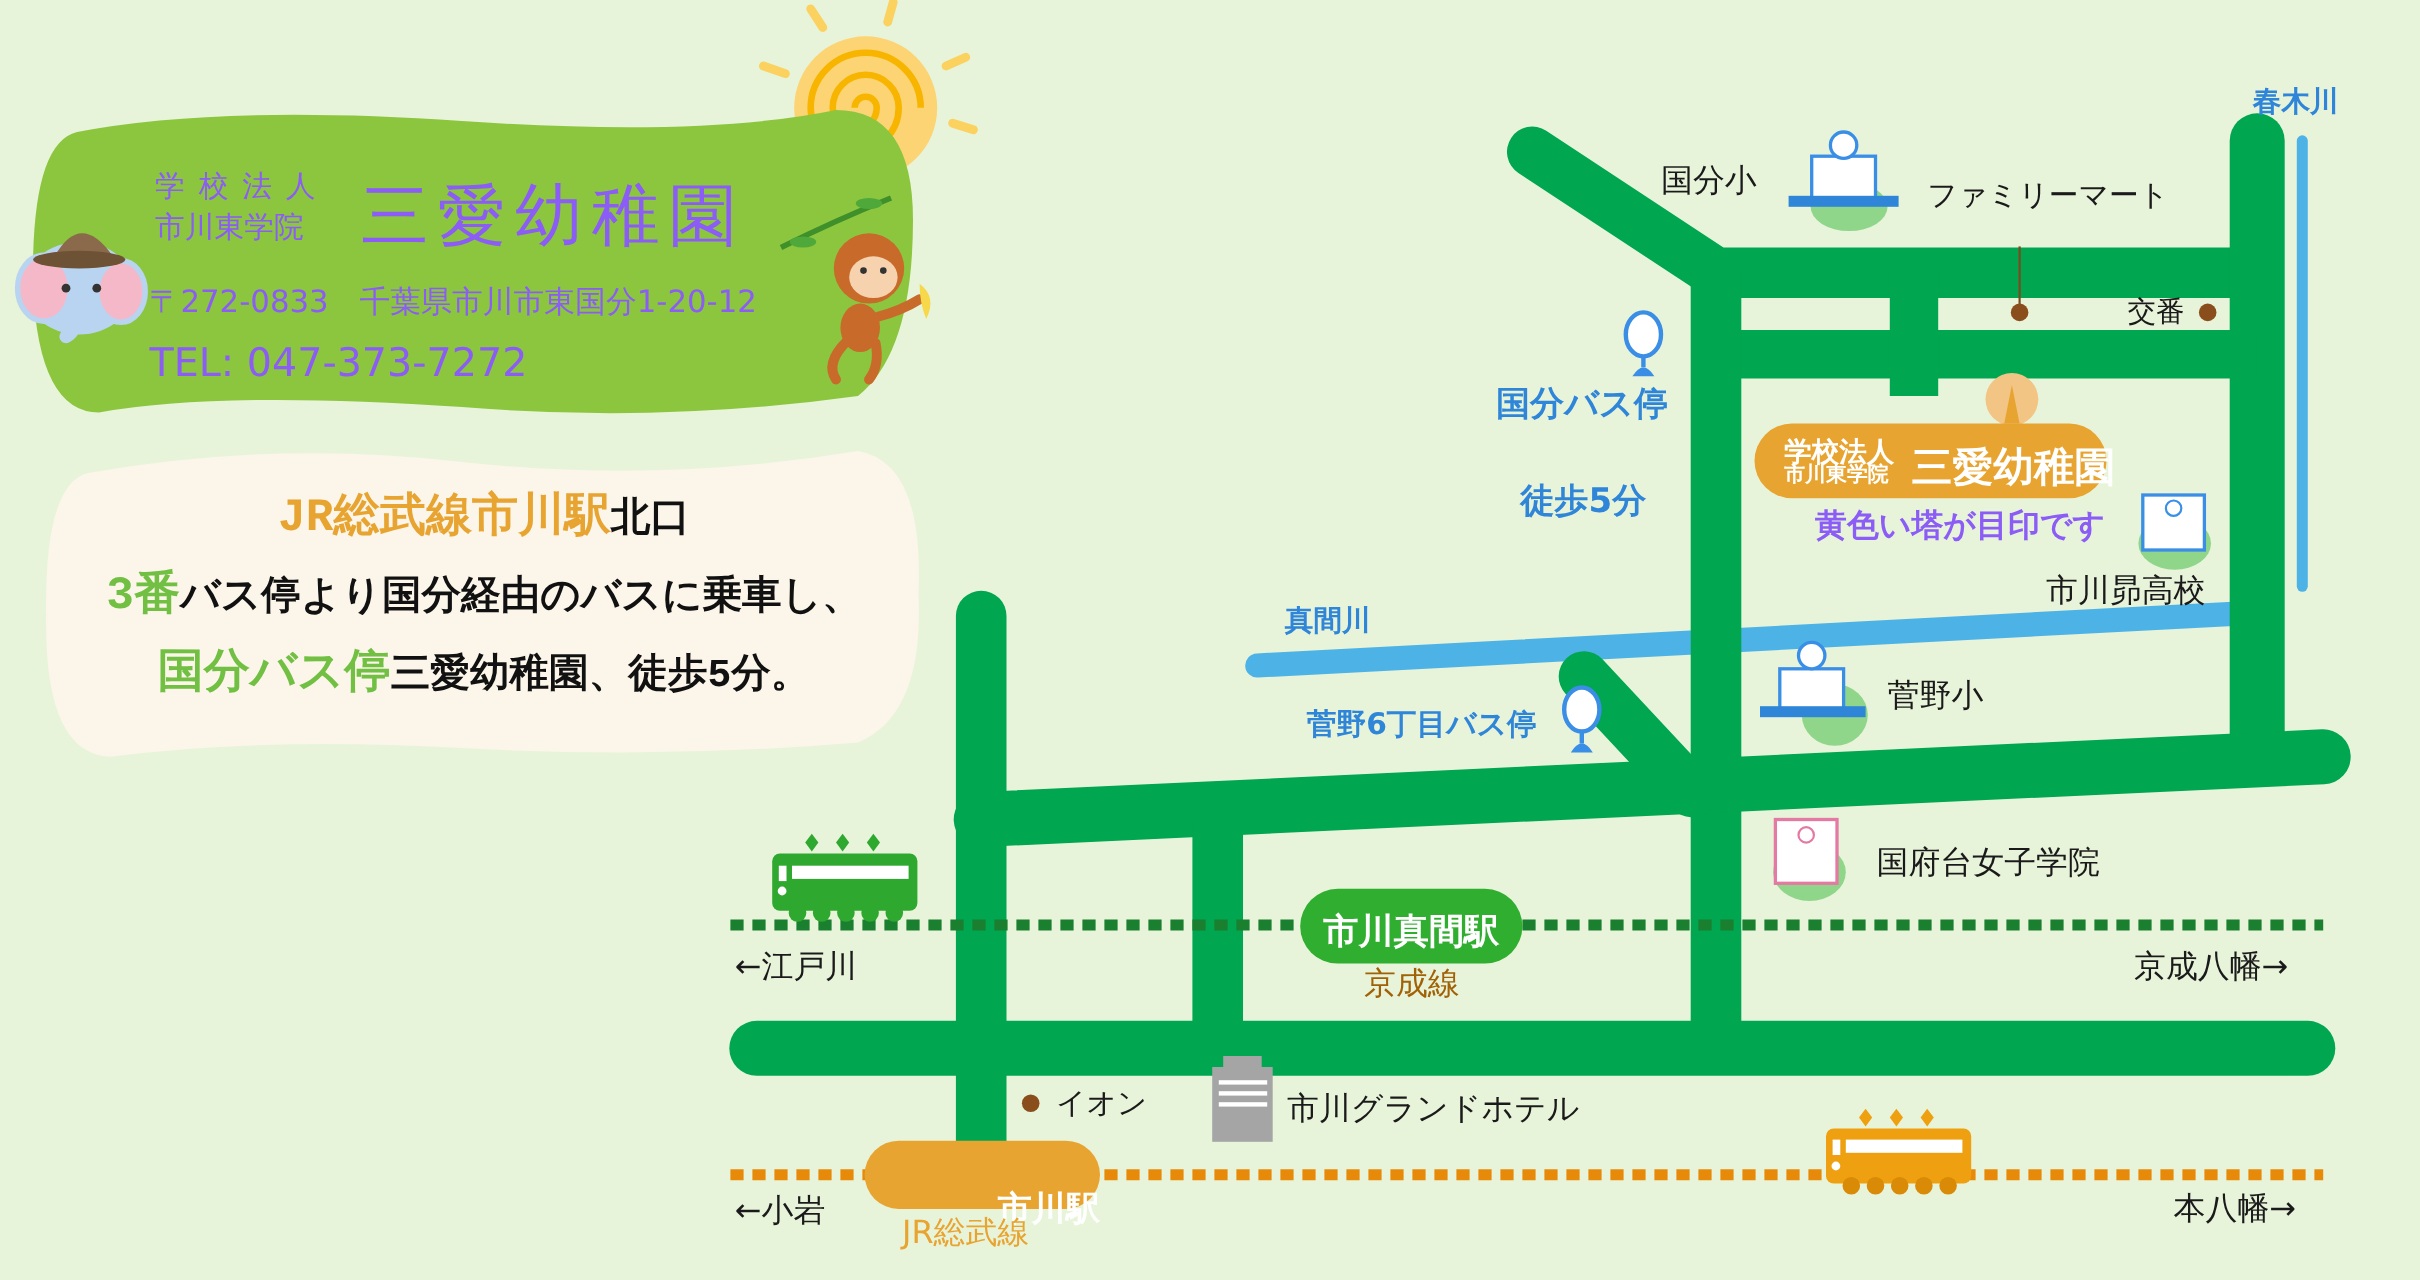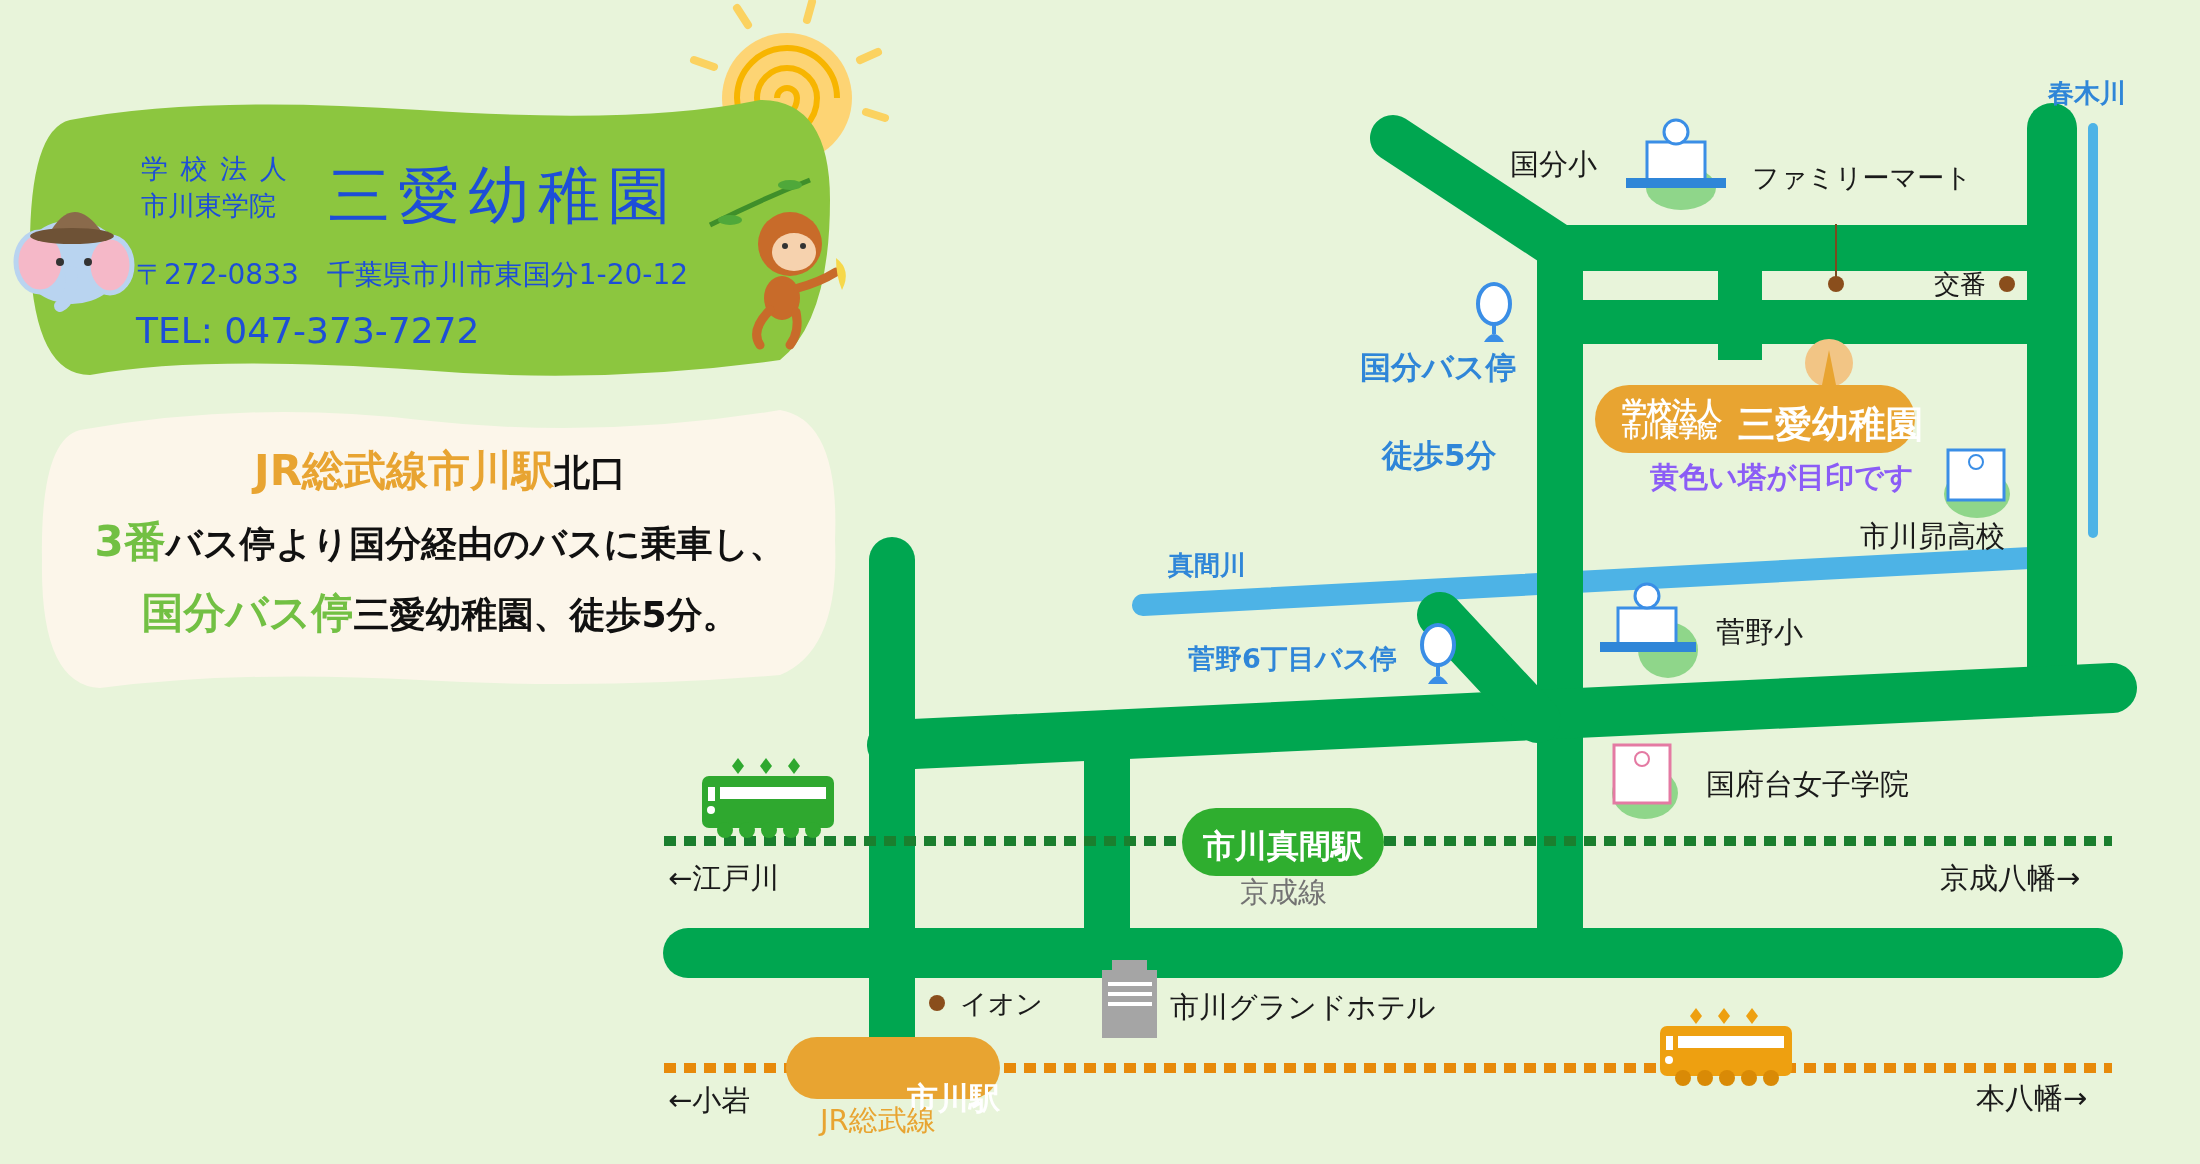--- a/index.html
+++ b/index.html
@@ -3,23 +3,23 @@
 <meta charset="utf-8">
 <style>
   html, body { margin:0; padding:0; }
   body { width:2200px; height:1164px; background:#e8f4da; overflow:hidden; position:relative;
          font-family:"DejaVu Sans", "Liberation Sans", sans-serif; }
   #map { position:absolute; left:0; top:0; width:2200px; height:1164px; }
   .lbl { position:absolute; white-space:nowrap; line-height:1; }
   .blk { color:#1a1a1a; font-size:29px; }
   .blue { color:#2f86d8; font-size:27px; font-weight:bold; }
   .card { position:absolute; left:28px; top:96px; width:800px; height:285px; }
-  .card-text { position:absolute; color:#1d4ed8; }
+  .card-text { position:absolute; color:#8b5cf6; }
   .dir-text { position:absolute; left:50px; top:450px; width:780px; text-align:center; font-weight:bold; }
-  .dir-line { display:block; font-size:36px; line-height:1; margin-bottom:29px; color:#111; }
+  .dir-line { display:block; font-size:36px; line-height:1; margin-bottom:29px; color:#111;font-family:Liberation Mono, monospace; }
   .orange { color:#e8a431; font-size:42px; }
   .green { color:#72c043; font-size:42px; }
   .pill-text { position:absolute; color:#fff; font-weight:bold; text-align:center; white-space:nowrap; }
 </style>
 </head>
 <body>
 
 <svg id="map" viewBox="0 0 2200 1164" xmlns="http://www.w3.org/2000/svg">
 
   <g>
@@ -226,21 +226,21 @@
 <div class="pill-text" style="left:1738px;top:400px;font-size:37px;">三愛幼稚園</div>
 <div class="lbl" style="left:1650px;top:463px;font-size:29px;font-weight:bold;color:#8b5cf6;">黄色い塔が目印です</div>
 <div class="lbl blk" style="left:1860px;top:522px;">市川昴高校</div>
 
 <div class="lbl blue" style="left:1168px;top:552px;font-size:26px;">真間川</div>
 <div class="lbl blue" style="left:1188px;top:645px;font-size:27px;">菅野6丁目バス停</div>
 <div class="lbl blk" style="left:1716px;top:618px;">菅野小</div>
 <div class="lbl blk" style="left:1706px;top:770px;">国府台女子学院</div>
 
 <div class="pill-text" style="left:1182px;top:825px;width:202px;font-size:32px;">市川真間駅</div>
-<div class="lbl" style="left:1240px;top:880px;font-size:29px;color:#737373;font-family:Liberation Mono, monospace;">京成線</div>
+<div class="lbl" style="left:1240px;top:880px;font-size:29px;color:#a16207;">京成線</div>
 <div class="lbl blk" style="left:668px;top:864px;">←江戸川</div>
 <div class="lbl blk" style="left:1940px;top:864px;">京成八幡→</div>
 
 <div class="lbl blk" style="left:960px;top:990px;font-size:27px;">イオン</div>
 <div class="lbl blk" style="left:1170px;top:993px;">市川グランドホテル</div>
 
 <div class="pill-text" style="left:786px;top:1078px;width:214px;font-size:31px;text-align:right;">市川駅</div>
 <div class="lbl" style="left:820px;top:1106px;font-size:29px;color:#e8a431;">JR総武線</div>
 <div class="lbl blk" style="left:668px;top:1086px;">←小岩</div>
 <div class="lbl blk" style="left:1976px;top:1084px;">本八幡→</div>

